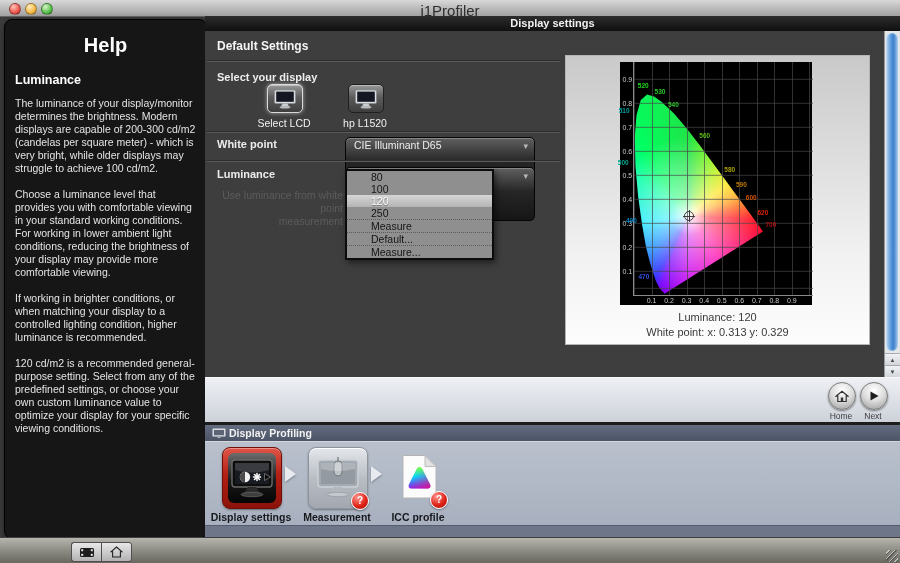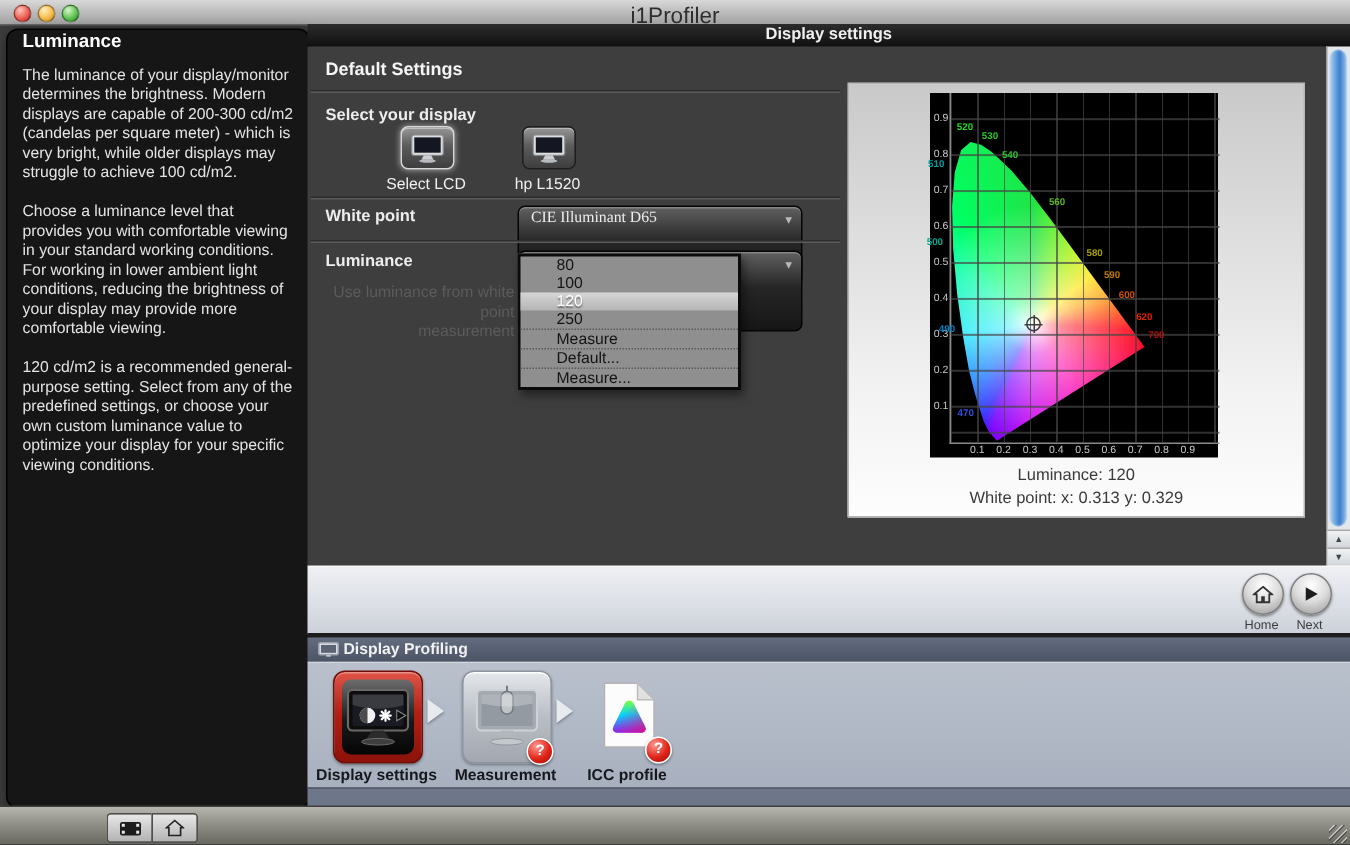--- a/index.html
+++ b/index.html
@@ -35,21 +35,21 @@
   .lbl{position:absolute;font-size:11px;font-weight:bold;color:#ededed;}
 
   .disp-btn{position:absolute;width:34px;height:27px;border-radius:5px;border:1px solid #1f1f1f;
             background:linear-gradient(#989898,#5c5c5c 45%,#3e3e3e);
             box-shadow:inset 0 1px 0 rgba(255,255,255,.35);display:flex;align-items:center;justify-content:center;}
   .disp-btn.selected{border-color:#d9d9d9;box-shadow:0 0 4px rgba(255,255,255,.55),inset 0 1px 0 rgba(255,255,255,.4);}
   .disp-lab{position:absolute;transform:translateX(-50%);font-size:10.5px;color:#f0f0f0;white-space:nowrap;}
 
   .pill{position:absolute;width:152px;height:16px;border-radius:5px;border:1px solid #050505;
         background:linear-gradient(#606060,#262626 45%,#161616);box-shadow:inset 0 1px 0 rgba(255,255,255,.25);
-        color:#ededed;font-size:10.5px;line-height:15px;padding:18px;font-family:Liberation Serif, serif;}
+        color:#ededed;font-size:10.5px;line-height:15px;padding:18px;}
   .pill .txt{position:absolute;left:8px;top:0;}
   .pill .arr{position:absolute;right:6px;top:1px;color:#b8b8b8;font-size:9px;}
 
   .hint{position:absolute;left:2px;top:158px;width:136px;text-align:right;font-size:10.5px;line-height:13px;color:#5c5c5c;}
 
   .menu{position:absolute;left:140px;top:138px;width:145px;background:#8f8f8f;border:2px solid #0b0b0b;
         box-shadow:2px 3px 6px rgba(0,0,0,.5);}
   .mi{height:12px;line-height:12px;font-size:10.5px;color:#141414;padding:0 24px;}
   .mi.sel{background:linear-gradient(#d6d6d6,#b4b4b4);color:#fff;text-shadow:0 1px 1px rgba(90,90,90,.9);}
   .mi.dot{border-bottom:1px dotted #5a5a5a;}
@@ -140,23 +140,25 @@
 <div class="app">
 
   <div class="abs titlebar">
     <span class="tl red"></span>
     <span class="tl yellow"></span>
     <span class="tl green"></span>
     <span class="win-title">i1Profiler</span>
   </div>
 
   <div class="abs help">
+    <div class="help-title">Help</div>
     <div class="help-sec">Luminance</div>
     <p>The luminance of your display/monitor determines the brightness. Modern displays are capable of 200-300 cd/m2 (candelas per square meter) - which is very bright, while older displays may struggle to achieve 100 cd/m2.</p>
     <p>Choose a luminance level that provides you with comfortable viewing in your standard working conditions. For working in lower ambient light conditions, reducing the brightness of your display may provide more comfortable viewing.</p>
+    <p>If working in brighter conditions, or when matching your display to a controlled lighting condition, higher luminance is recommended.</p>
     <p>120 cd/m2 is a recommended general-purpose setting. Select from any of the predefined settings, or choose your own custom luminance value to optimize your display for your specific viewing conditions.</p>
   </div>
 
   <div class="abs ds-header">
     <span>Display settings</span>
   </div>
 
   <div class="abs content">
     <div class="h-default">Default Settings</div>
     <div class="sep" style="top:30px;"></div>

